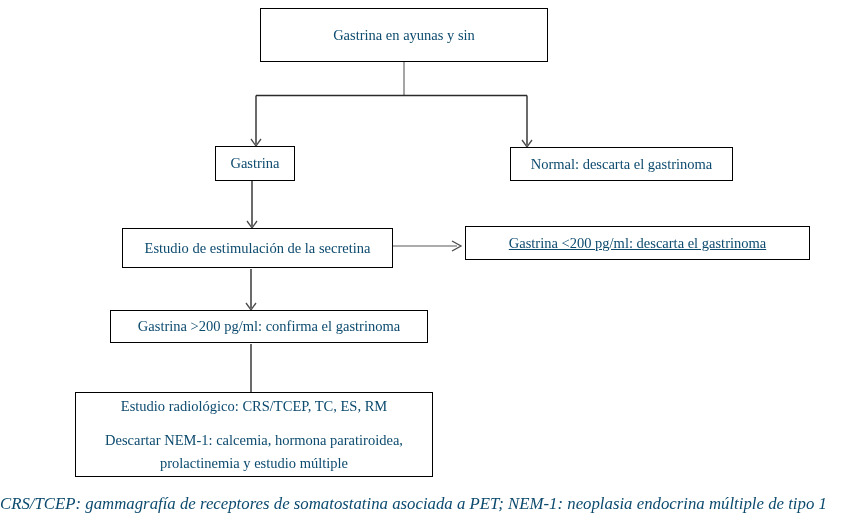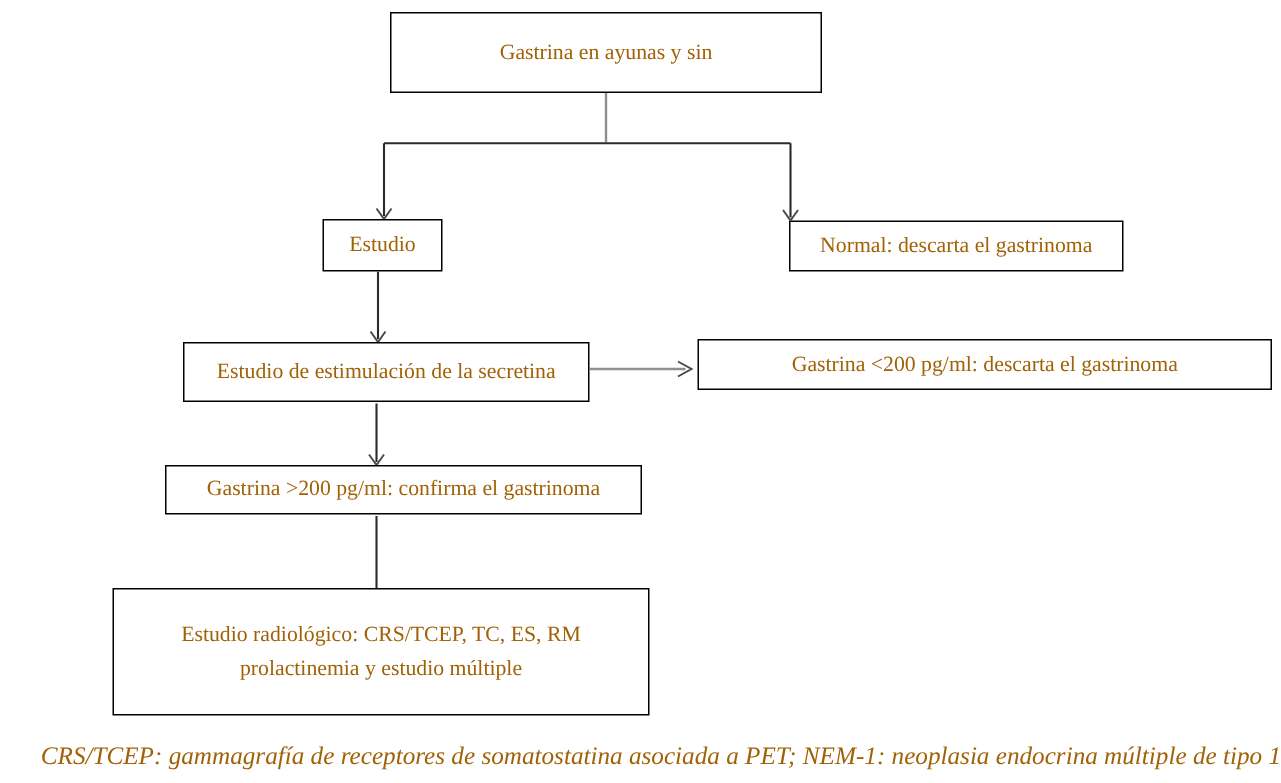--- a/index.html
+++ b/index.html
@@ -7,21 +7,21 @@
     padding: 0;
     background: #ffffff;
   }
   #canvas {
     position: relative;
     width: 854px;
     height: 522px;
     background: #ffffff;
     overflow: hidden;
     font-family: "Liberation Serif", "DejaVu Serif", serif;
-    color: #a16207;
+    color: #0c4a6e;
   }
   #connectors {
     position: absolute;
     left: 0;
     top: 0;
     width: 854px;
     height: 522px;
     pointer-events: none;
   }
   .node {
@@ -33,33 +33,33 @@
     flex-direction: column;
     align-items: center;
     justify-content: center;
     text-align: center;
     font-size: 14.5px;
     line-height: 25px;
     padding: 0 4px;
   }
   #node-start      { left: 260px; top: 8px;   width: 288px; height: 54px; line-height: 26px; }
   #node-elevada    { left: 215px; top: 146px; width: 80px;  height: 35px; }
-  #node-normal     { left: 510px; top: 147px; width: 223px; height: 34px; margin-left: 16px; }
+  #node-normal     { left: 510px; top: 147px; width: 223px; height: 34px; }
   #node-secretina  { left: 122px; top: 228px; width: 271px; height: 40px; }
-  #node-lt200      { left: 465px; top: 226px; width: 383px; height: 34px; }
+  #node-lt200      { left: 465px; top: 226px; width: 345px; height: 34px; text-decoration: underline; }
   #node-gt200      { left: 110px; top: 310px; width: 318px; height: 33px; }
   #node-estudio    { left: 75px;  top: 392px; width: 358px; height: 85px; line-height: 23px; }
   #node-estudio .group2 { margin-top: 11px; }
   .node span { display: block; }
   #footnote {
     position: absolute;
     left: 0;
     top: 493px;
     width: 854px;
-    text-align: right;
+    text-align: left;
     font-style: italic;
     font-size: 16.8px;
     line-height: 22px;
     white-space: nowrap;
   }
   .line-dark  { stroke: #2b2b2b; stroke-width: 1.4; fill: none; }
   .line-gray  { stroke: #8f8f8f; stroke-width: 1.6; fill: none; }
   .arrowhead  { stroke: #4a4a4a; stroke-width: 1.3; fill: none; }
 </style>
 </head>
@@ -90,39 +90,40 @@
 
     <path class="line-dark" d="M251,344 L251,398"></path>
     <path class="arrowhead" d="M246,393 L251,400 L256,393"></path>
   </svg>
 
   <div class="node" id="node-start">
     <span>Gastrina en ayunas y sin</span>
   </div>
 
   <div class="node" id="node-elevada">
-    <span>Estudio</span>
+    <span>Gastrina</span>
   </div>
 
   <div class="node" id="node-normal">
     <span>Normal: descarta el gastrinoma</span>
   </div>
 
   <div class="node" id="node-secretina">
     <span>Estudio de estimulación de la secretina</span>
   </div>
 
   <div class="node" id="node-lt200">
     <span>Gastrina &lt;200 pg/ml: descarta el gastrinoma</span>
   </div>
 
   <div class="node" id="node-gt200">
     <span>Gastrina &gt;200 pg/ml: confirma el gastrinoma</span>
   </div>
 
   <div class="node" id="node-estudio">
     <span>Estudio radiológico: CRS/TCEP, TC, ES, RM</span>
+    <span class="group2">Descartar NEM-1: calcemia, hormona paratiroidea,</span>
     <span>prolactinemia y estudio múltiple</span>
   </div>
 
   <div id="footnote">CRS/TCEP: gammagrafía de receptores de somatostatina asociada a PET; NEM-1: neoplasia endocrina múltiple de tipo 1</div>
 
 </div>
 
 </body></html>

